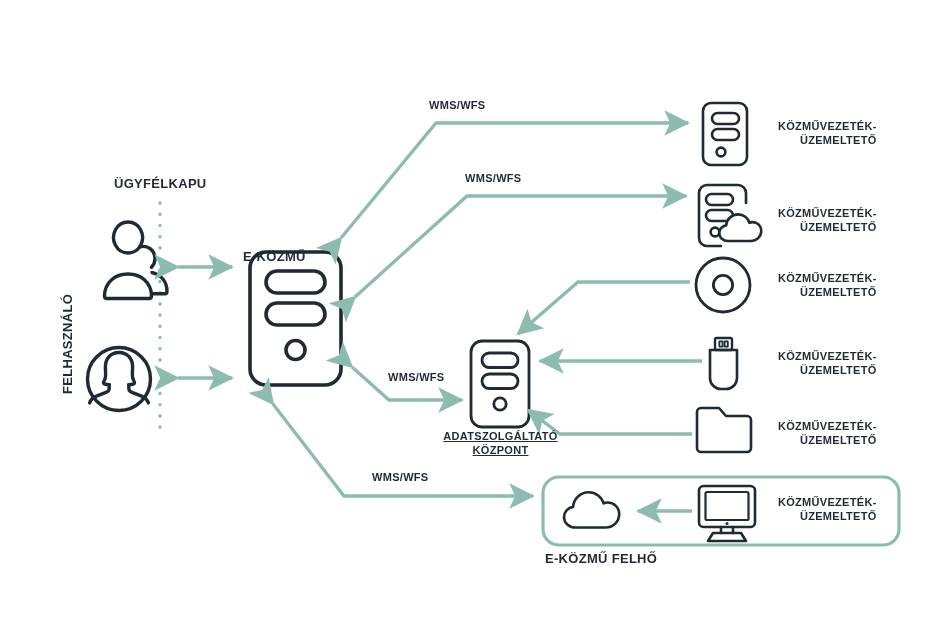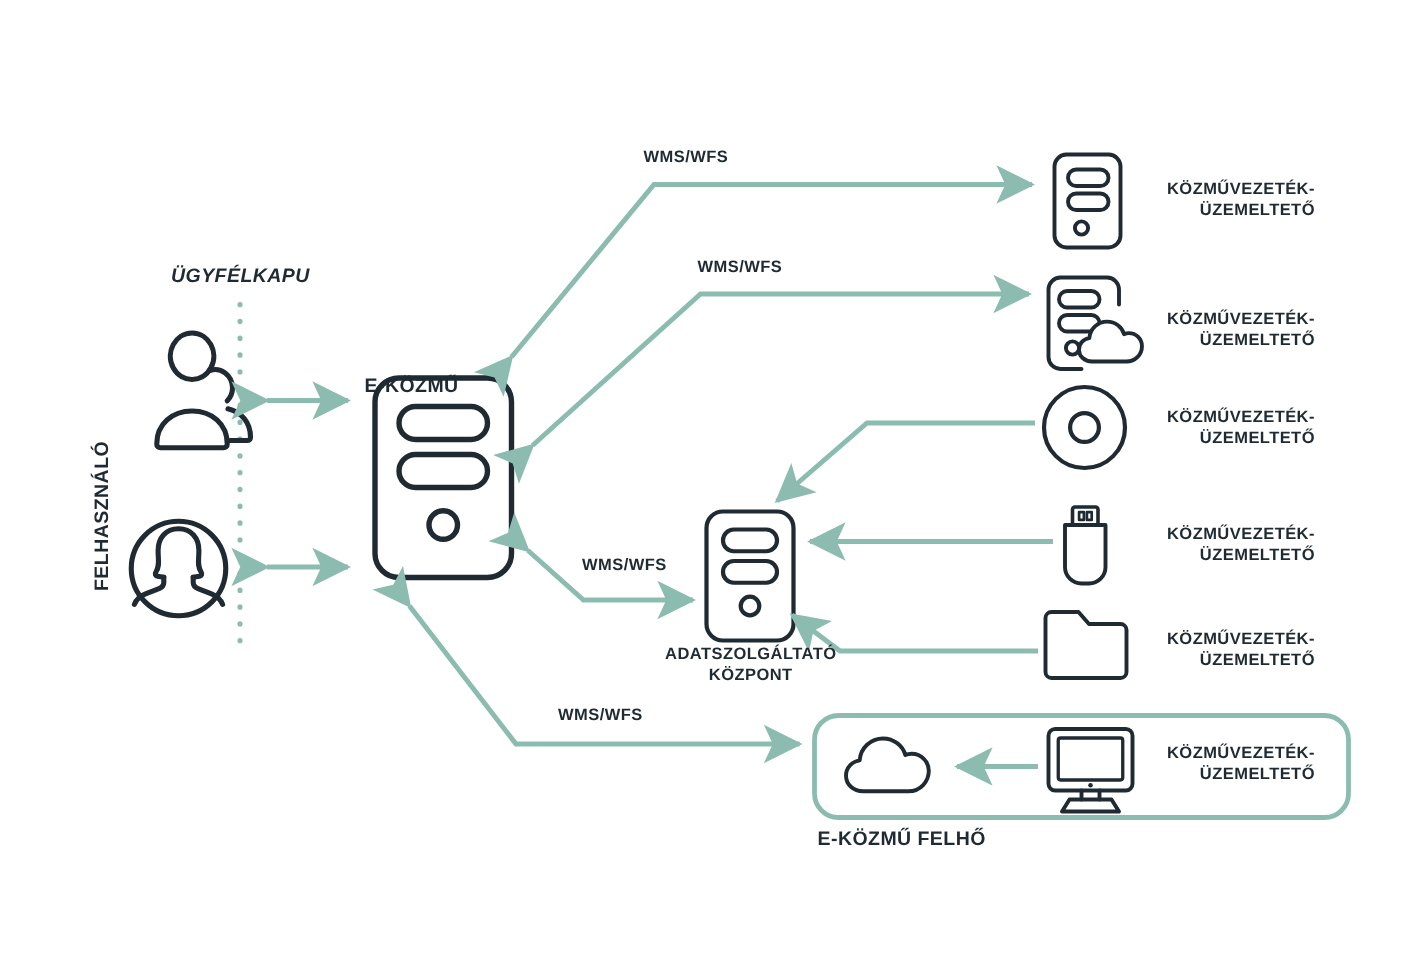--- a/index.html
+++ b/index.html
@@ -164,27 +164,27 @@
       <path d="M692,434 L560,434 L528,410" marker-end="url(#ah)"></path>
 
       <path d="M352,367 L389,400 L462,400" marker-start="url(#ah)" marker-end="url(#ah)"></path>
 
       <path d="M273,404 L344,496 L533,496" marker-start="url(#ah)" marker-end="url(#ah)"></path>
 
       <path d="M692,511 L638,511" marker-end="url(#ah)"></path>
     </g>
   </svg>
 
-  <div class="lbl t13" style="left:114px; top:176px;font-style:italic;">ÜGYFÉLKAPU</div>
+  <div class="lbl t13" style="left:114px; top:176px;">ÜGYFÉLKAPU</div>
 
   <div class="lbl t13 vert" style="left:60px; top:394px;">FELHASZNÁLÓ</div>
 
   <div class="lbl t13" style="left:243px; top:219px;margin-top:30px;">E-KÖZMŰ</div>
 
-  <div class="lbl t12 ctr" style="left:437px; top:430px; width:127px;">ADATSZOLGÁLTATÓ
+  <div class="lbl t12 ctr" style="left:437px; top:430px; width:127px;text-decoration:underline;">ADATSZOLGÁLTATÓ
 KÖZPONT</div>
 
   <div class="lbl t13" style="left:545px; top:551px;">E-KÖZMŰ FELHŐ</div>
 
   <div class="lbl t12" style="left:429px; top:99px;">WMS/WFS</div>
 
   <div class="lbl t12" style="left:465px; top:172px;">WMS/WFS</div>
 
   <div class="lbl t12" style="left:388px; top:371px;">WMS/WFS</div>
 

